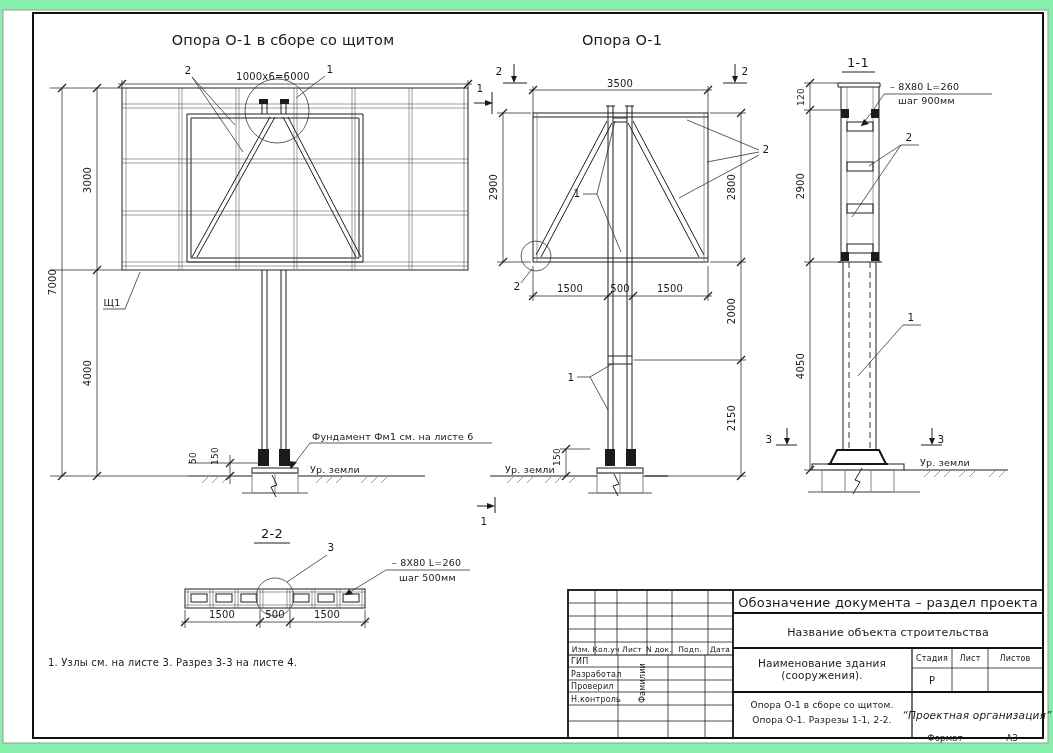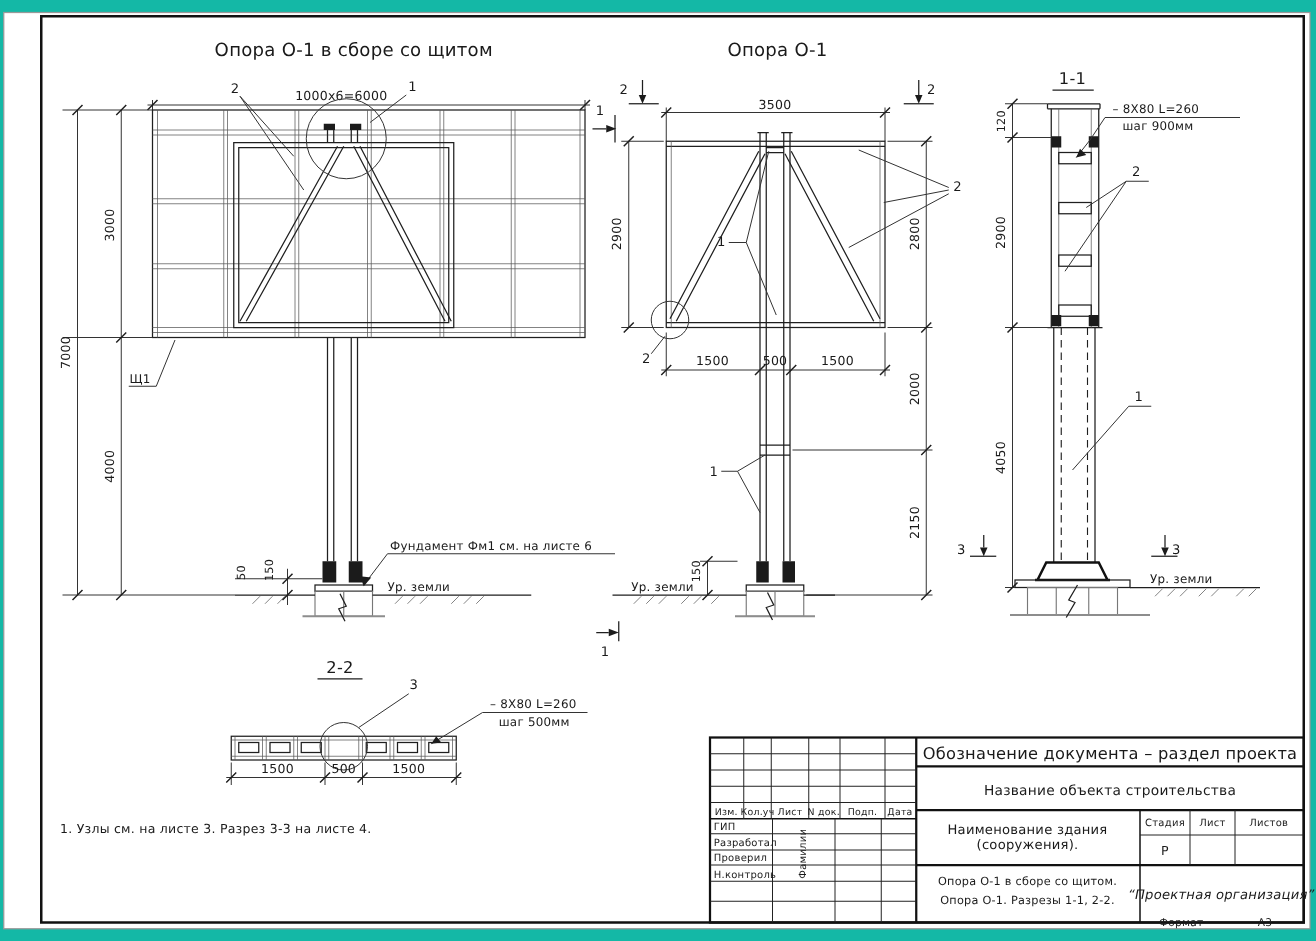--- a/index.html
+++ b/index.html
@@ -1,16 +1,16 @@
 <!DOCTYPE html>
 <html><head>
 <meta charset="utf-8">
 <style>
   html,body{margin:0;padding:0;background:#fff;}
-  #sheet{position:relative;width:1053px;height:753px;background:#14b8a6;overflow:hidden;
+  #sheet{position:relative;width:1053px;height:753px;background:#86efac;overflow:hidden;
          font-family:"DejaVu Sans",sans-serif;}
   svg{position:absolute;left:0;top:0;}
   svg text{fill:#1a1a1a;font-family:"DejaVu Sans",sans-serif;letter-spacing:.2px;}
   .s1{stroke:#1f1f1f;stroke-width:1;fill:none;}
   .s2{stroke:#111;stroke-width:2;fill:none;}
   .sthin{stroke:#5a5a5a;stroke-width:.6;fill:none;}
   .sfnd{stroke:#777;stroke-width:.9;fill:none;}
   .sgray{stroke:#8d8d8d;stroke-width:1.6;fill:none;}
   .dimln{stroke:#333;stroke-width:.8;fill:none;}
   .tk{stroke:#1f1f1f;stroke-width:1.2;fill:none;}

